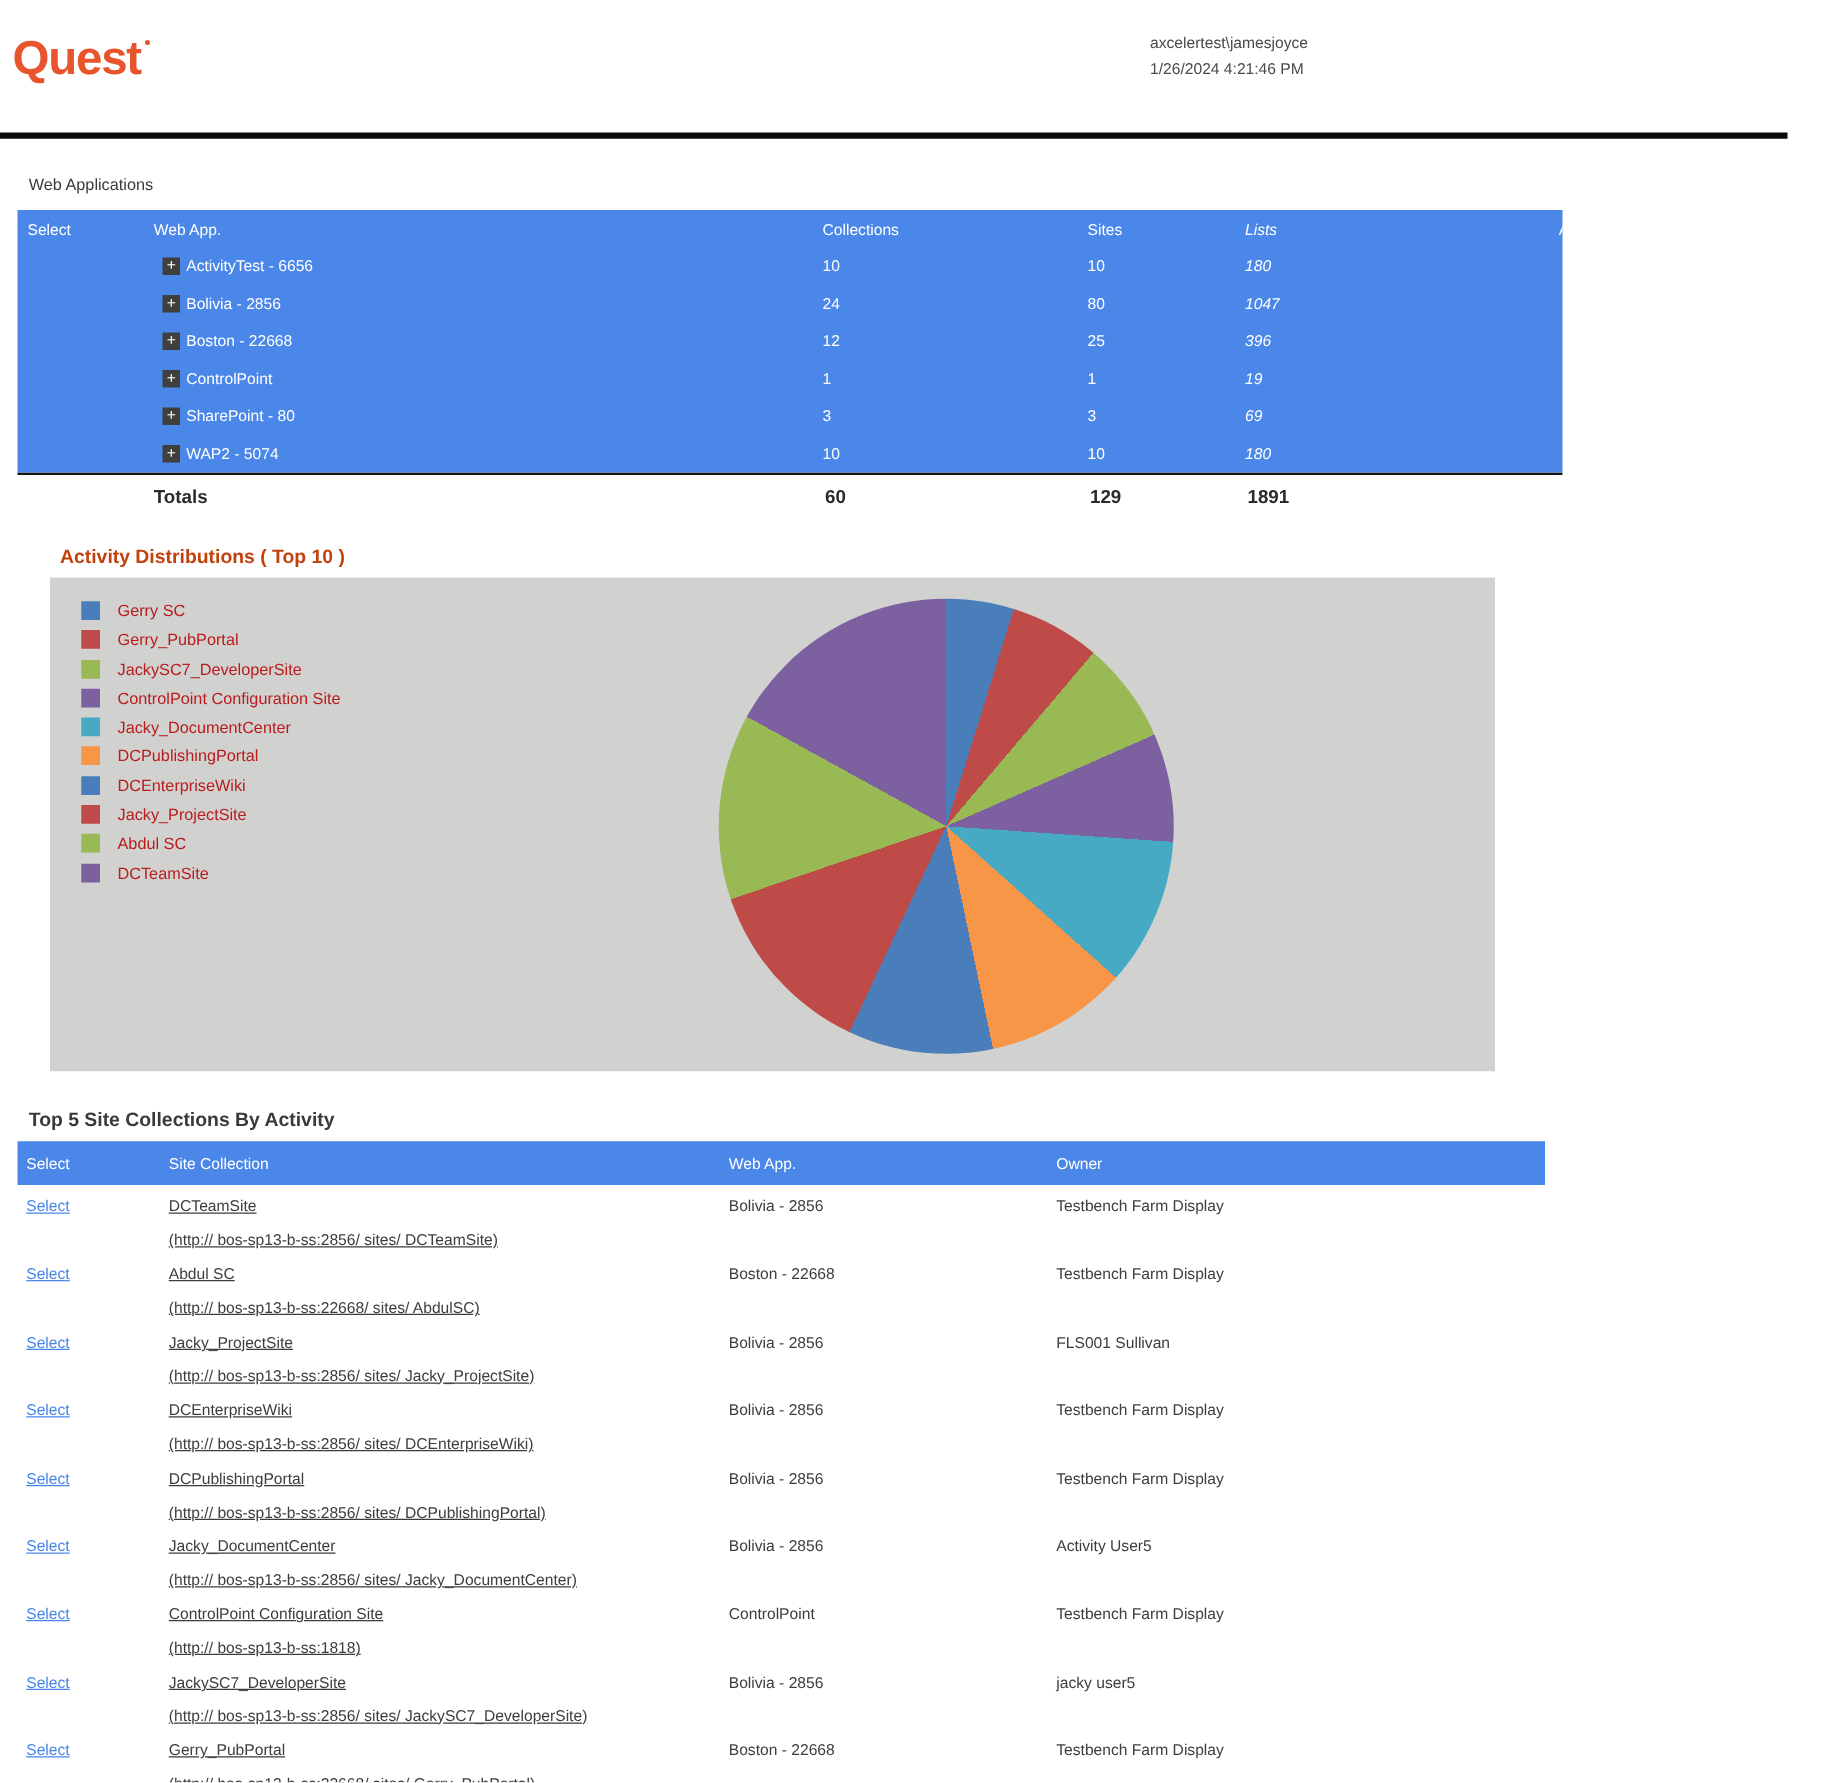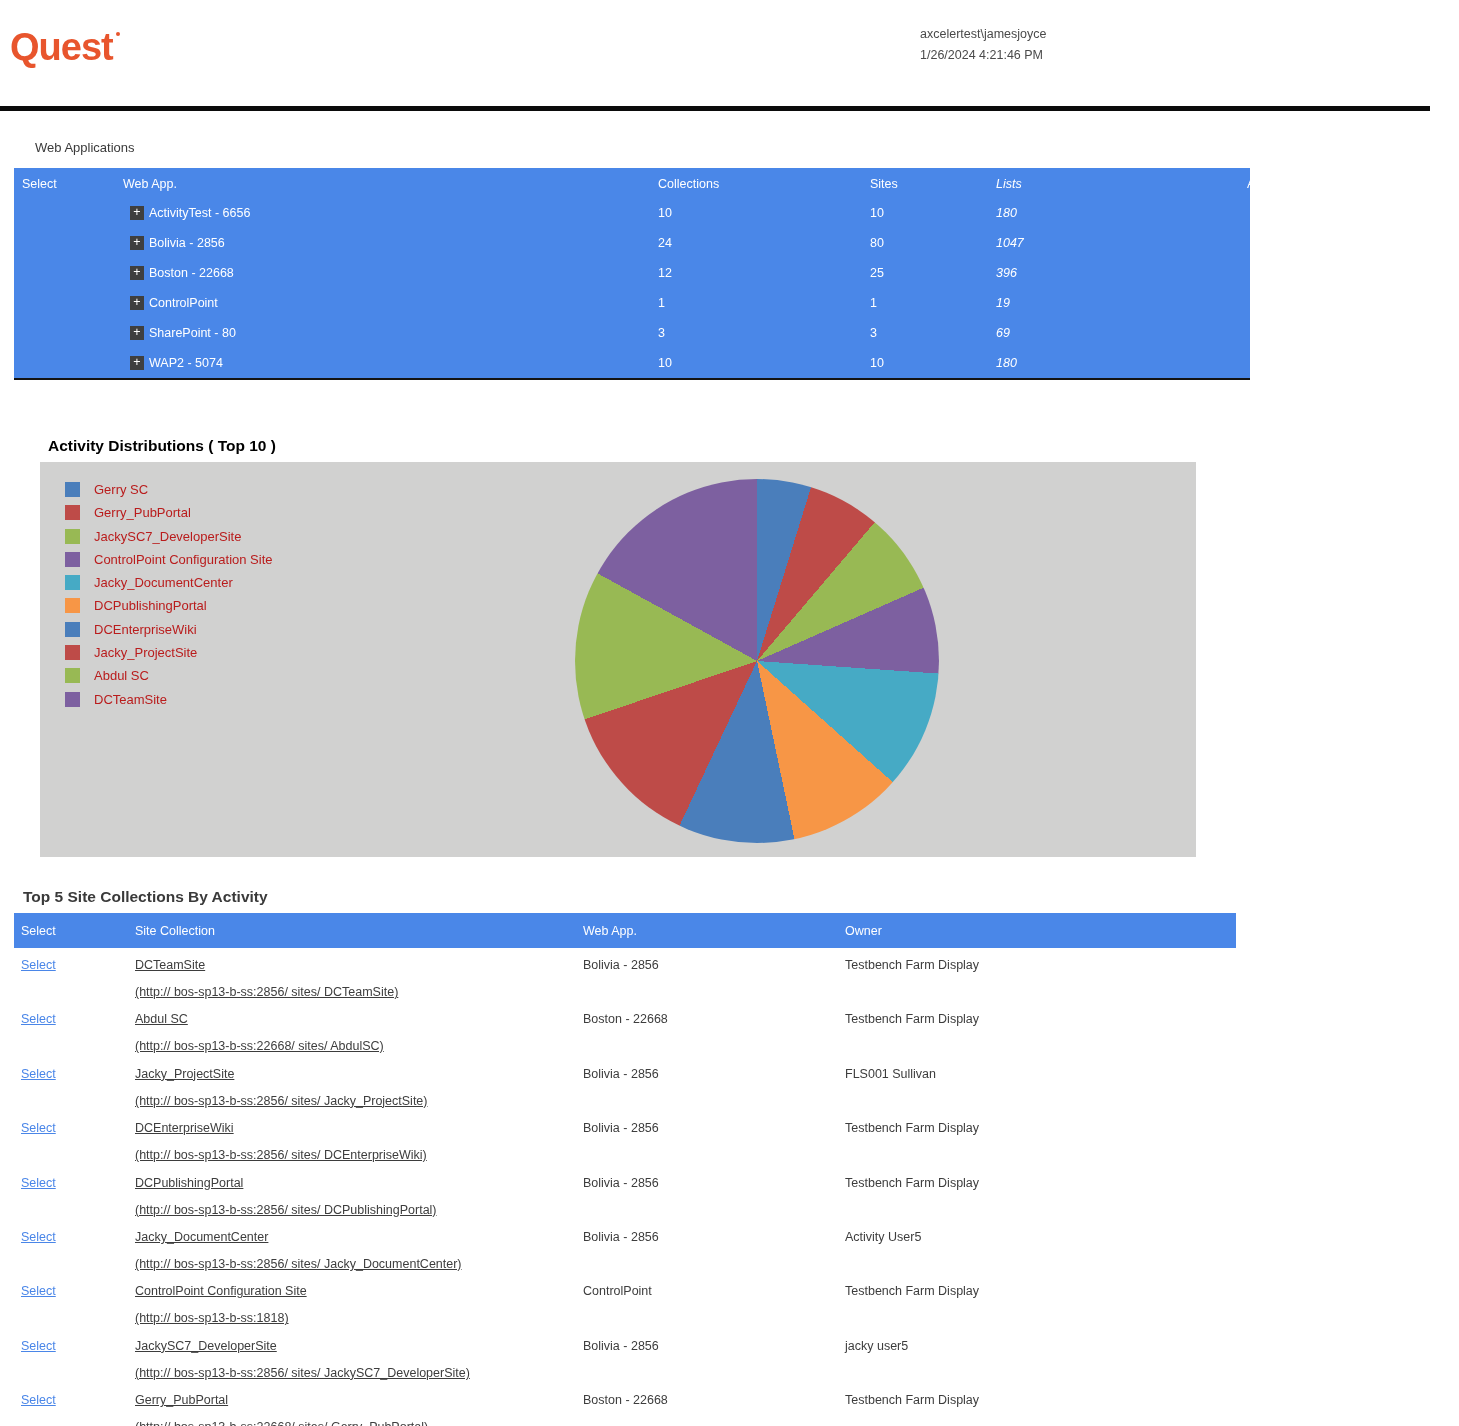--- a/index.html
+++ b/index.html
@@ -11,21 +11,21 @@
   .abs { position:absolute; }
 
   
   #logo { left:10px; top:26px; font-size:38px; font-weight:600; color:#e8552d; letter-spacing:-1px; }
   #logo-dot { position:absolute; right:-7px; top:6px; width:4px; height:4px; border-radius:50%; background:#e8552d; }
   #report-title { left:0; top:44px; width:1030px; text-align:center; font-size:15.5px; font-weight:bold; color:#3a3a3a; }
   #user-block { left:920px; top:24px; font-size:12.5px; color:#4a4a4a; line-height:21px; }
   #header-rule { left:0; top:106px; width:1430px; height:5px; background:#0b0b0b; }
 
   
-  #wa-label { left:35px; top:140px; font-size:13px; }
+  #wa-label { left:23px; top:140px; font-size:13px; }
   #wa-table { left:14px; top:168px; width:1236px; }
   #wa-blue { position:relative; height:210px; background:#4a87e8; overflow:hidden; }
   .wa-hrow { position:relative; height:30px; }
   .wa-hrow span { position:absolute; top:9px; color:#ffffff; font-size:12.5px; white-space:nowrap; }
   .wa-row { position:relative; height:30px; }
   .wa-row span { position:absolute; top:8px; color:#ffffff; font-size:12.5px; white-space:nowrap; }
   .col-select { left:8px; }
   .col-webapp-h { left:109px; }
   .col-collections { left:644px; }
   .col-sites { left:856px; }
@@ -36,21 +36,21 @@
   .wa-name { left:135px; }
   #wa-sep { height:2px; background:#141414; }
   #wa-totals { position:relative; height:38px; }
   #wa-totals span { position:absolute; top:9px; font-size:15px; font-weight:bold; color:#2b2b2b; }
   .tot-label { left:109px; }
   .tot-collections { left:646px; }
   .tot-sites { left:858px; }
   .tot-lists { left:984px; }
 
   
-  #chart-title { left:48px; top:437px; font-size:15.5px; font-weight:bold; color:#000000; }
+  #chart-title { left:48px; top:437px; font-size:15.5px; font-weight:bold; color:#c2410c; }
   #chart-area { left:40px; top:462px; width:1156px; height:395px; background:#d1d1d0; }
   #legend { position:absolute; left:25px; top:18px; }
   .legend-item { position:relative; height:23.3px; white-space:nowrap; }
   .legend-swatch { display:inline-block; width:15px; height:15px; margin-right:14px; vertical-align:-3px; }
   .legend-label { font-size:13px; color:#b91c1c; }
   #pie { position:absolute; left:535px; top:17px; width:364px; height:364px; border-radius:50%; }
 
   
   #top10-title { left:23px; top:888px; font-size:15.5px; font-weight:bold; color:#3a3a3a; }
   #t10-header { left:14px; top:913px; width:1222px; height:35px; background:#4a87e8; position:absolute; }
@@ -139,20 +139,26 @@
         <div class="wa-row">
           <span class="expand-btn">+</span>
           <span class="wa-name">WAP2 - 5074</span>
           <span class="col-collections">10</span>
           <span class="col-sites">10</span>
           <span class="col-lists">180</span>
         </div>
 
     </div>
     <div id="wa-sep"></div>
+    <div id="wa-totals">
+      <span class="tot-label">Totals</span>
+      <span class="tot-collections">60</span>
+      <span class="tot-sites">129</span>
+      <span class="tot-lists">1891</span>
+    </div>
   </div>
 
   <div class="abs" id="chart-title">Activity Distributions ( Top 10 )</div>
   <div class="abs" id="chart-area">
     <div id="legend">
 
         <div class="legend-item">
           <span class="legend-swatch" style="background: rgb(74, 126, 187);"></span><span class="legend-label">Gerry SC</span>
         </div>
 

